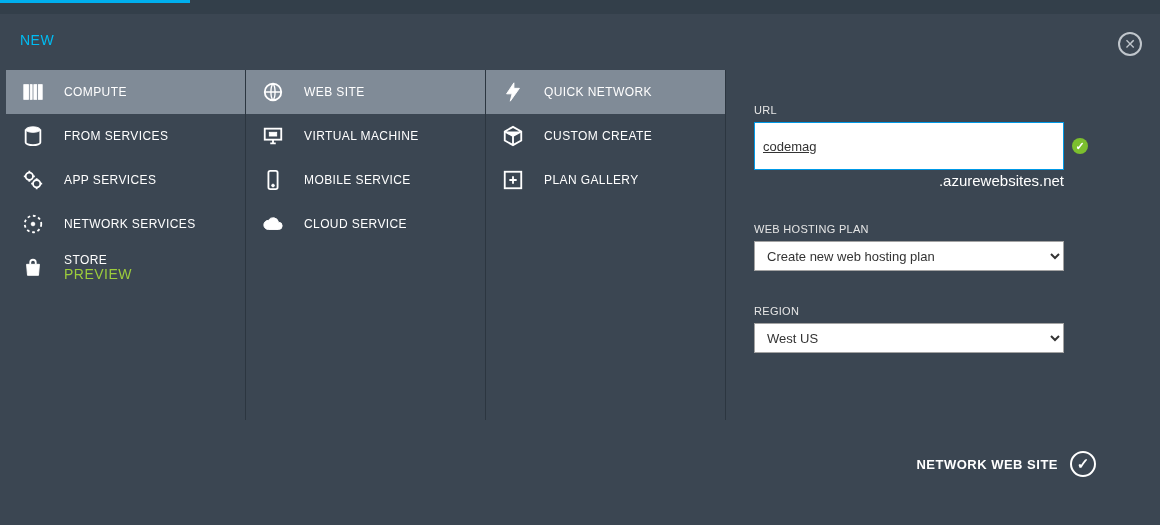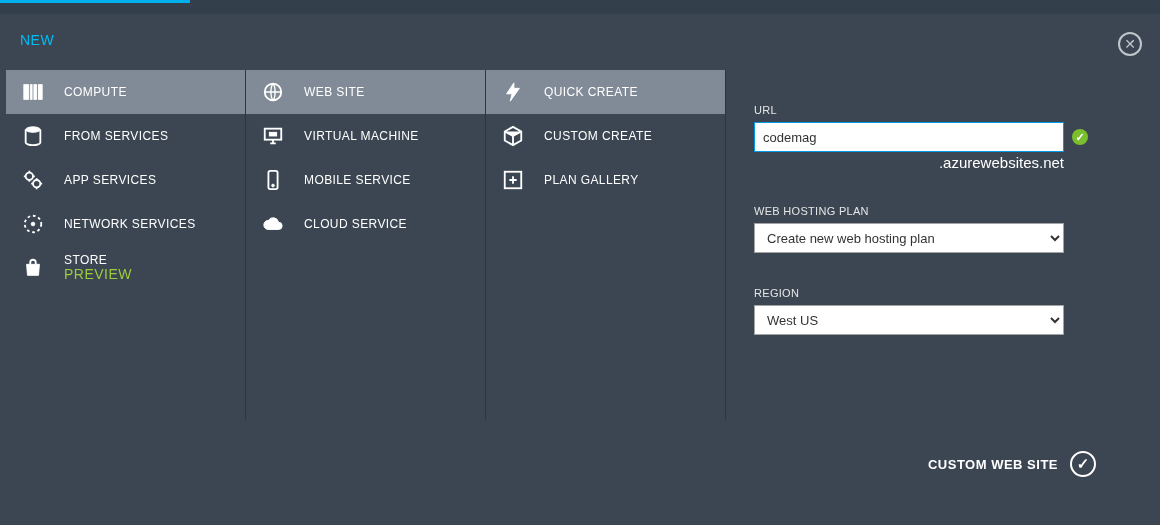--- a/index.html
+++ b/index.html
@@ -42,23 +42,23 @@
 
   .label-stack { display: flex; flex-direction: column; line-height: 1.1; }
   .preview-tag { color: #9ccc3c; font-size: 14px; letter-spacing: .5px; }
 
   .form-pane { flex: 1; padding: 0 64px 0 28px; }
   .field-label { font-size: 11px; letter-spacing: .3px; margin-bottom: 6px; color: #e6e6e6; margin-top: 34px; }
   .field-group { margin-bottom: 22px; }
 
   .url-row { position: relative; }
   .url-input {
-    width: 310px; height: 30px; padding: 4px 30px 4px 8px;
+    width: 310px; height: 48px; padding: 4px 30px 4px 8px;
     border: 1px solid #0099e6; outline: none;
-    font-size: 13px; color: #333;
+    font-size: 13px; color: #333; text-decoration: underline;
   }
   .valid-icon {
     position: absolute; right: 8px; top: 50%; transform: translateY(-50%);
     width: 16px; height: 16px; background: #7cbf2e; border-radius: 50%;
     display: flex; align-items: center; justify-content: center;
   }
   .valid-icon::after { content: "✓"; color: #fff; font-size: 11px; font-weight: bold; }
   .url-suffix { text-align: right; font-size: 15px; color: #fff; margin-top: 2px; width: 310px; }
 
   .select {
@@ -187,21 +187,21 @@
     </div>
   </div>
 
   <div class="col">
     <div class="item selected">
       <span class="icon-box">
         <svg viewBox="0 0 24 24">
             <path d="M13 2L5 14h6l-2 8 10-14h-6z" fill="#fff"></path>
           </svg>
       </span>
-      <span>QUICK CREATE</span>
+      <span>QUICK NETWORK</span>
     </div>
     <div class="item">
       <span class="icon-box">
         <svg viewBox="0 0 24 24">
             <path d="M12 2l9 5v10l-9 5-9-5V7z" fill="none" stroke="#fff" stroke-width="2"></path>
             <path d="M3 7l9 5 9-5M12 12v10" stroke="#fff" stroke-width="2"></path>
           </svg>
       </span>
       <span>CUSTOM CREATE</span>
     </div>
@@ -237,15 +237,15 @@
       <div class="field-label">REGION</div>
       <select class="select">
         <option>West US</option>
       </select>
     </div>
   </div>
 
 </div>
 
 <div class="footer">
-  <span class="footer-label">CUSTOM WEB SITE</span>
+  <span class="footer-label">NETWORK WEB SITE</span>
   <span class="footer-btn"></span>
 </div>
 
 </body></html>

